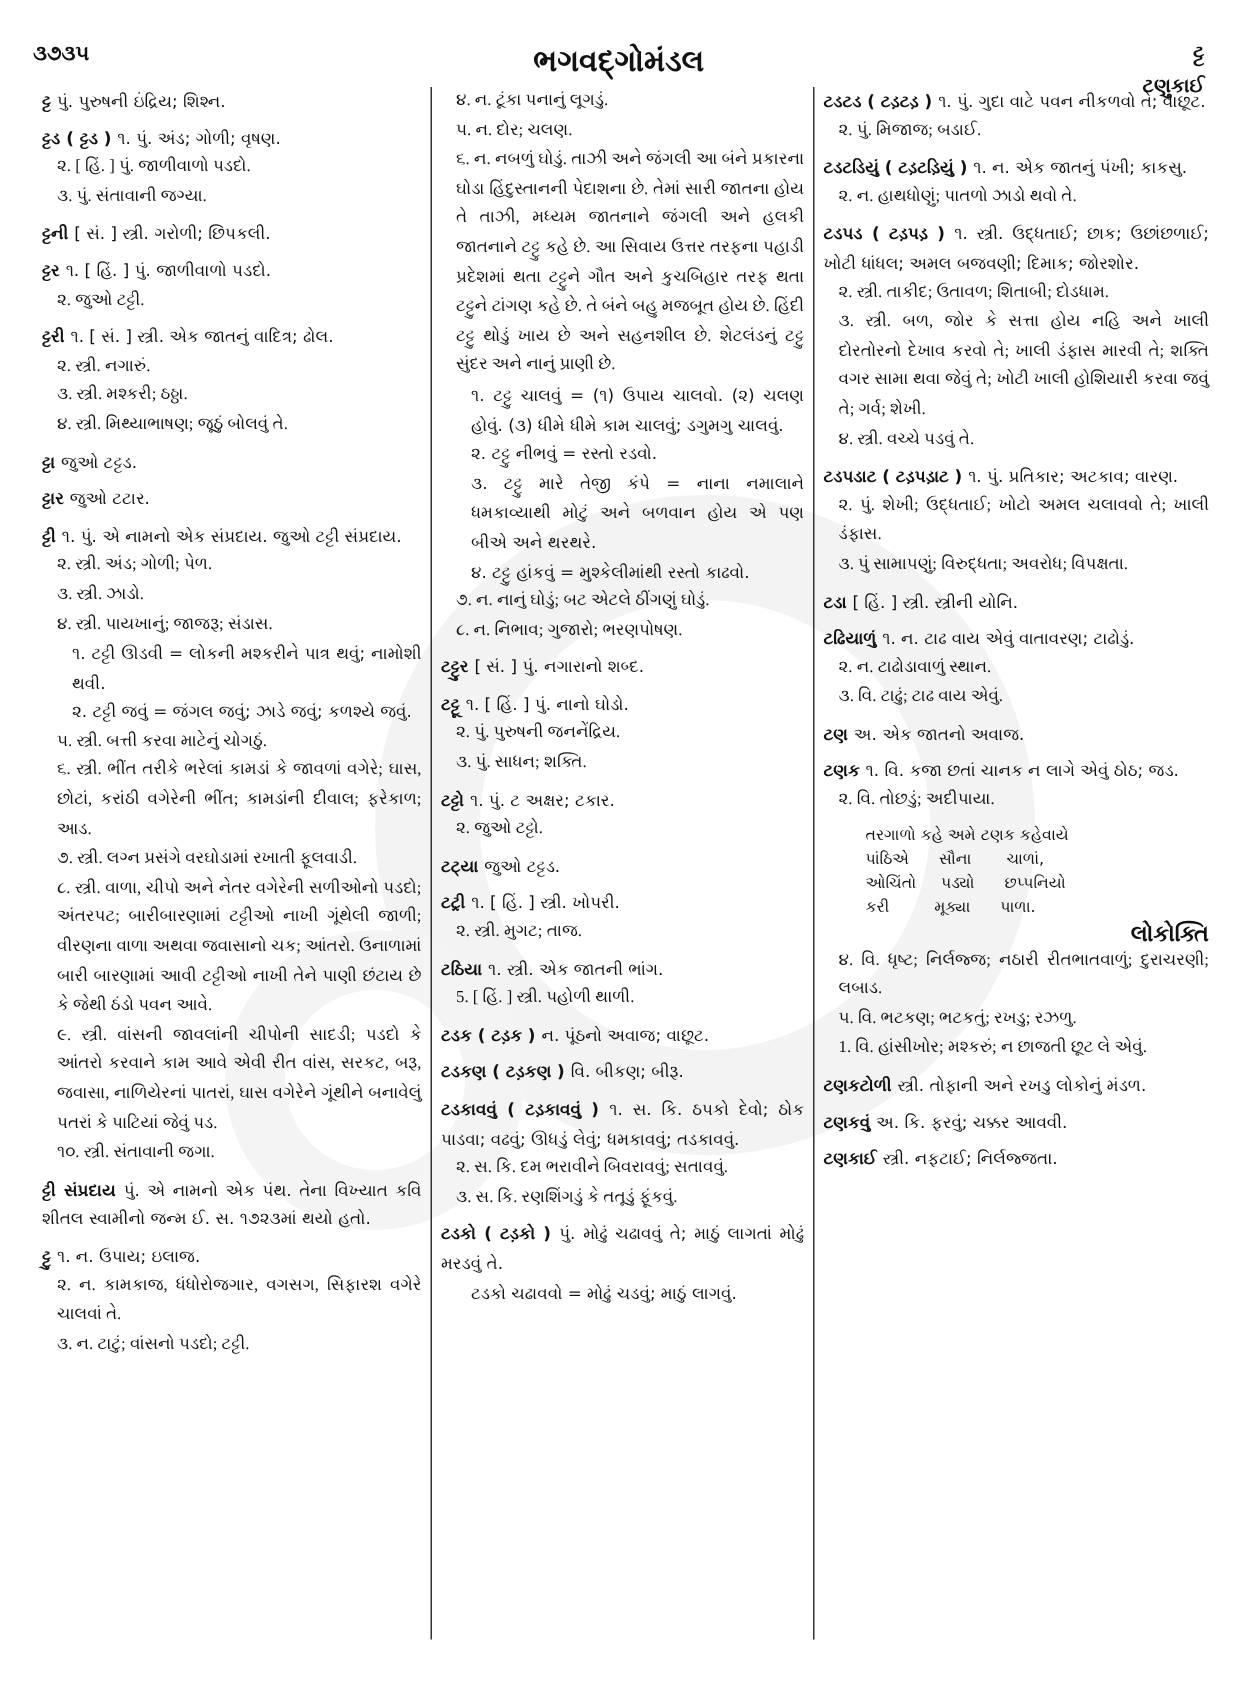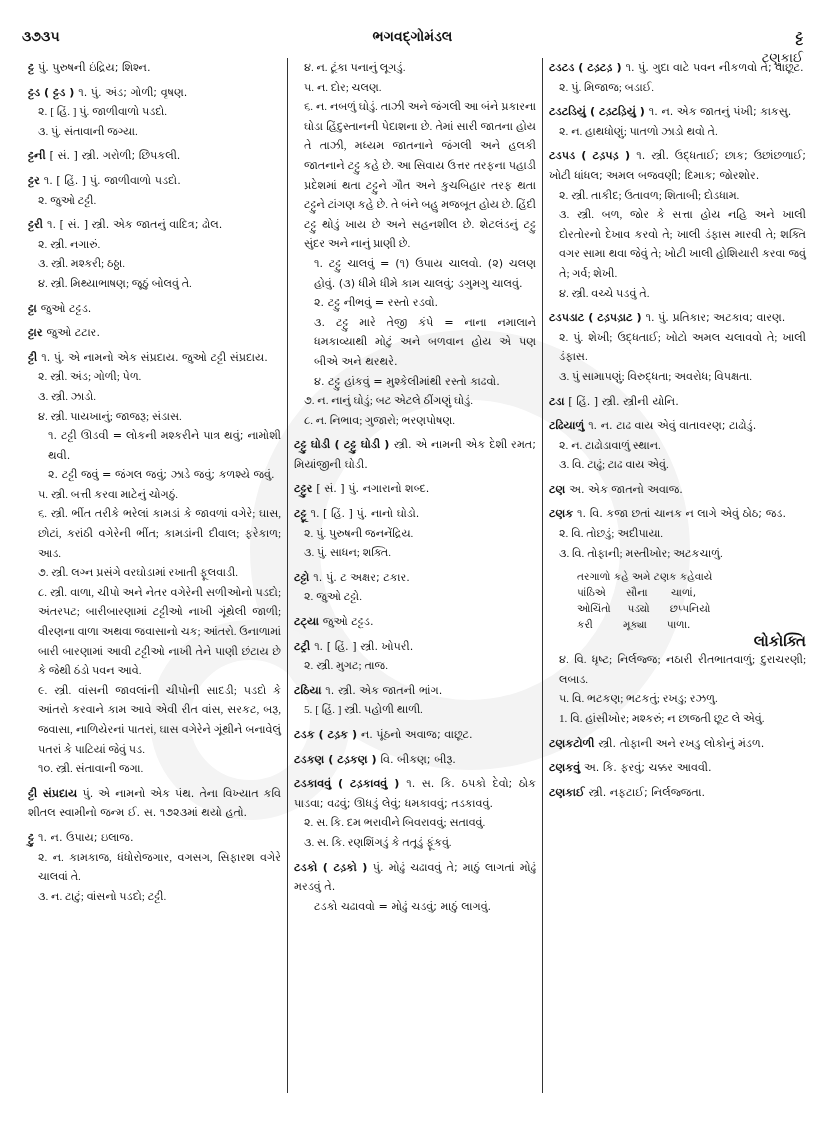--- a/index.html
+++ b/index.html
@@ -4,23 +4,23 @@
 <style>
   html, body { margin:0; padding:0; background:#fff; }
   body { width:825px; height:1125px; position:relative; overflow:hidden;
          font-family:"DejaVu Sans", sans-serif; color:#111; }
   .watermark { position:absolute; left:250px; top:330px; width:440px; height:440px;
                border-radius:50%; border:70px solid #f3f3f3; box-sizing:border-box; z-index:0; }
   .watermark2 { position:absolute; left:150px; top:620px; width:200px; height:200px;
                 border-radius:50%; border:40px solid #f4f4f4; box-sizing:border-box; z-index:0; }
   .header { position:absolute; top:28px; left:0; width:825px; height:22px; z-index:2; }
   .pg-num { position:absolute; left:22px; top:0; font-size:14px; font-weight:bold; }
-  .pg-title { position:absolute; left:0; width:825px; text-align:center; top:0; font-size:14px; font-weight:bold; }
+  .pg-title { position:absolute; left:0; width:825px; text-align:center; top:0; font-size:20px; font-weight:bold; }
   .pg-right { position:absolute; right:22px; top:0; font-size:14px; font-weight:bold; }
-  .guide-word { position:absolute; right:22px; top:22px; font-size:13px; font-weight:normal; }
+  .guide-word { position:absolute; right:22px; top:22px; font-size:13px; font-weight:bold; }
   .columns { position:absolute; top:58px; left:22px; width:790px; height:1035px; z-index:1; display:flex; }
   .col { box-sizing:border-box; padding:0 6px; overflow:hidden; }
   .col1 { width:265px; }
   .col2 { width:255px; border-left:1.5px solid #333; }
   .col3 { width:270px; border-left:1.5px solid #333; }
   .entry { font-size:11.2px; line-height:19.6px; margin-bottom:5px; text-align:justify; }
   .hw { font-weight:bold; }
   .sense { padding-left:10px;font-family:Liberation Serif, serif; }
   .idiom { padding-left:20px; text-indent:0; }
   .verse { padding-left:28px; font-size:10.5px; line-height:16px; white-space:pre; }
@@ -97,23 +97,20 @@
         <div class="sense">૫. ન. દોર; ચલણ.</div>
         <div class="sense">૬. ન. નબળું ઘોડું. તાઝી અને જંગલી આ બંને પ્રકારના ઘોડા હિંદુસ્તાનની પેદાશના છે. તેમાં સારી જાતના હોય તે તાઝી, મધ્યમ જાતનાને જંગલી અને હલકી જાતનાને ટટ્ટુ કહે છે. આ સિવાય ઉત્તર તરફના પહાડી પ્રદેશમાં થતા ટટ્ટુને ગૌત અને કુચબિહાર તરફ થતા ટટ્ટુને ટાંગણ કહે છે. તે બંને બહુ મજબૂત હોય છે. હિંદી ટટ્ટુ થોડું ખાય છે અને સહનશીલ છે. શેટલંડનું ટટ્ટુ સુંદર અને નાનું પ્રાણી છે.</div>
         <div class="idiom">૧. ટટ્ટુ ચાલવું = (૧) ઉપાય ચાલવો. (૨) ચલણ હોવું. (૩) ધીમે ધીમે કામ ચાલવું; ડગુમગુ ચાલવું.</div>
         <div class="idiom">૨. ટટ્ટુ નીભવું = રસ્તો રડવો.</div>
         <div class="idiom">૩. ટટ્ટુ મારે તેજી કંપે = નાના નમાલાને ધમકાવ્યાથી મોટું અને બળવાન હોય એ પણ બીએ અને થરથરે.</div>
         <div class="idiom">૪. ટટ્ટુ હાંકવું = મુશ્કેલીમાંથી રસ્તો કાઢવો.</div>
         <div class="sense">૭. ન. નાનું ઘોડું; બટ એટલે ઠીંગણું ઘોડું.</div>
         <div class="sense">૮. ન. નિભાવ; ગુજારો; ભરણપોષણ.</div>
       </div>
       <div class="entry">
-        <div><span class="hw">ટટ્ટુ ઘોડી ( ટટ્ટુ ઘોડી ) </span><span>સ્ત્રી. એ નામની એક દેશી રમત; મિયાંજીની ઘોડી.</span></div>
-      </div>
-      <div class="entry">
         <div><span class="hw">ટટ્ટુર </span><span>[ સં. ] પું. નગારાનો શબ્દ.</span></div>
       </div>
       <div class="entry">
         <div><span class="hw">ટટ્ટૂ </span><span>૧. [ હિં. ] પું. નાનો ઘોડો.</span></div>
         <div class="sense">૨. પું. પુરુષની જનનેંદ્રિય.</div>
         <div class="sense">૩. પું. સાધન; શક્તિ.</div>
       </div>
       <div class="entry">
         <div><span class="hw">ટટ્ટો </span><span>૧. પું. ટ અક્ષર; ટકાર.</span></div>
         <div class="sense">૨. જુઓ ટટ્ટો.</div>
@@ -172,21 +169,20 @@
         <div><span class="hw">ટઢિયાળું </span><span>૧. ન. ટાઢ વાય એવું વાતાવરણ; ટાઢોડું.</span></div>
         <div class="sense">૨. ન. ટાઢોડાવાળું સ્થાન.</div>
         <div class="sense">૩. વિ. ટાઢું; ટાઢ વાય એવું.</div>
       </div>
       <div class="entry">
         <div><span class="hw">ટણ </span><span>અ. એક જાતનો અવાજ.</span></div>
       </div>
       <div class="entry">
         <div><span class="hw">ટણક </span><span>૧. વિ. કજા છતાં ચાનક ન લાગે એવું ઠોઠ; જડ.</span></div>
         <div class="sense">૨. વિ. તોછડું; અદીપાયા.</div>
-        <div class="sense">૩. વિ. તોફાની; મસ્તીખોર; અટકચાળું.</div>
       </div>
       <div class="verse">તરગાળો કહે અમે ટણક કહેવાયે
 પાંઠિએ      સૌના       ચાળાં,
 ઓચિંતો     પડ્યો      છપ્પનિયો
 કરી         મૂક્યા      પાળા.</div>
       <div class="source">લોકોક્તિ</div>
       <div class="entry">
         <div class="sense">૪. વિ. ધૃષ્ટ; નિર્લજ્જ; નઠારી રીતભાતવાળું; દુરાચરણી; લબાડ.</div>
         <div class="sense">૫. વિ. ભટકણ; ભટકતું; રખડુ; રઝળુ.</div>
         <div class="sense">1. વિ. હાંસીખોર; મશ્કરું; ન છાજતી છૂટ લે એવું.</div>

